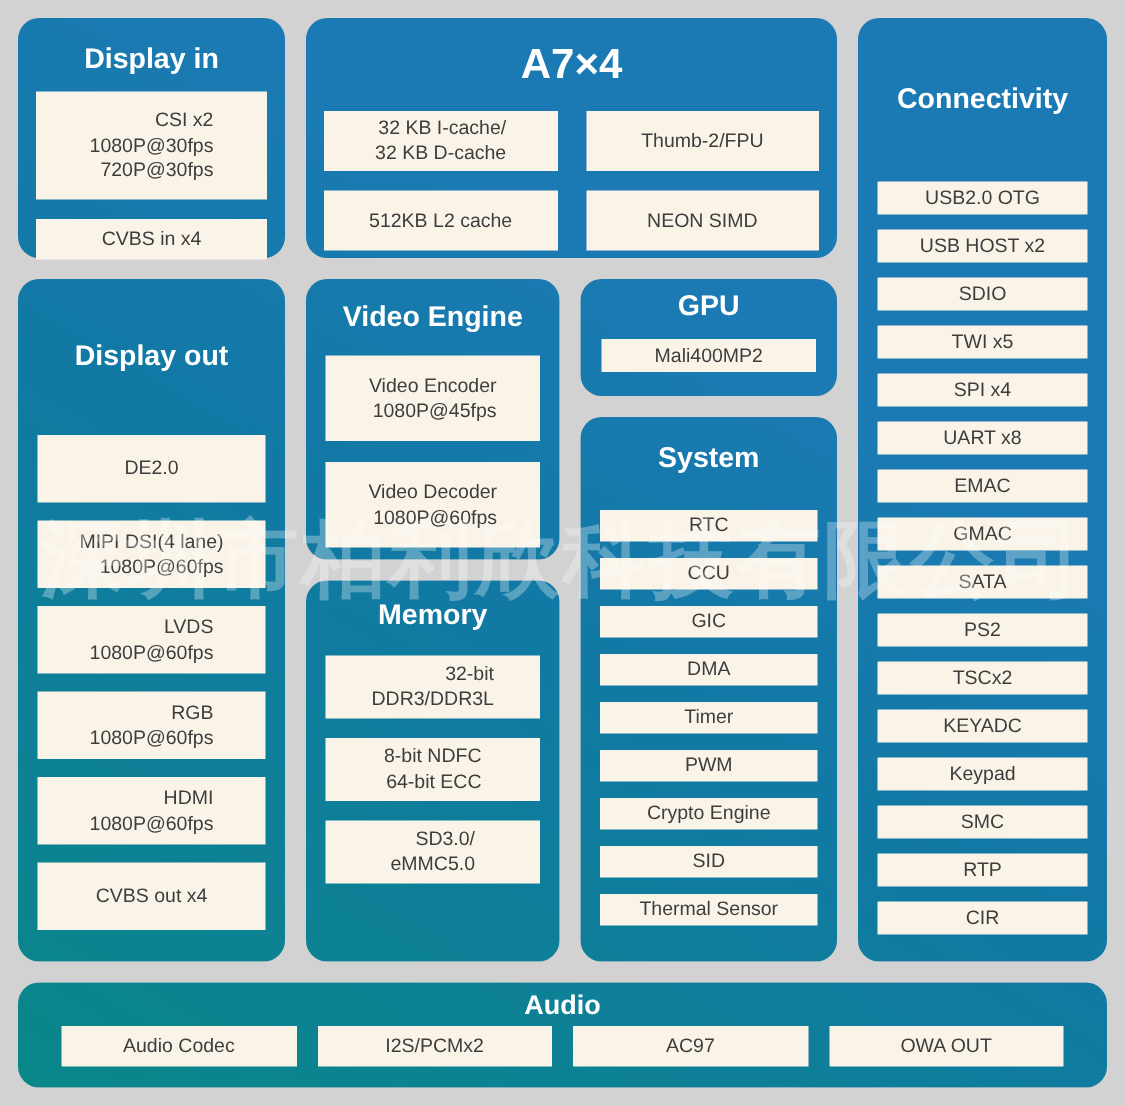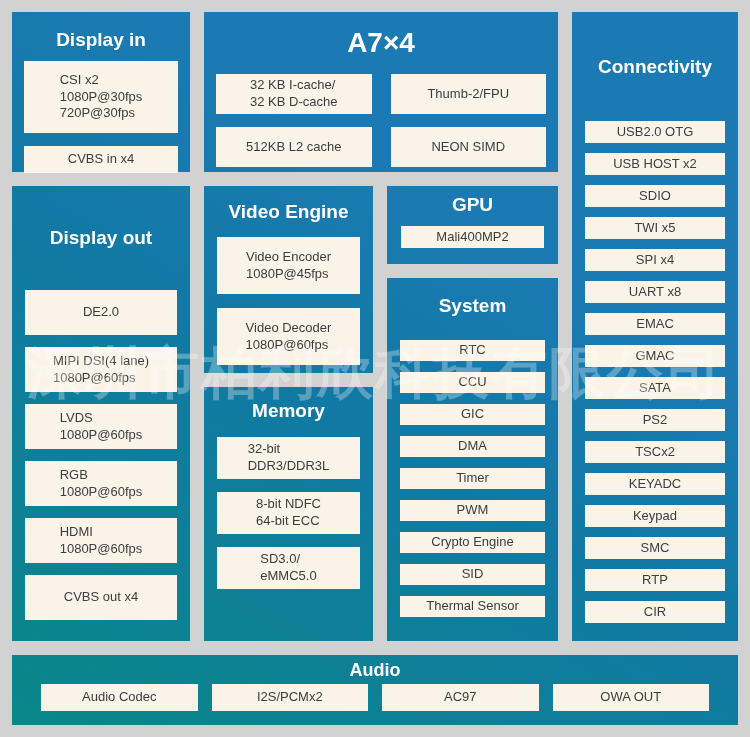--- a/index.html
+++ b/index.html
@@ -14,27 +14,28 @@
     display:grid;width:726px;height:713px;
     grid-template-columns:178px 169px 171px 1fr;
     grid-template-rows:160px 1fr 70px;
     gap:14px;
   }
   .panel{
     background-color:#14799f;
     background-image:linear-gradient(30deg,#098887 0%,#1179a4 45%,#1b7ab3 68%);
     background-attachment:fixed;
     box-sizing:border-box;
+    border-radius:14px;
   }
   .title{font-size:19px;font-weight:700;color:#ffffff;text-align:center;margin:0;line-height:24px;}
   .box{
     background:#faf4e8;color:#3d3d3d;
     font-size:13px;line-height:1.28;
     display:flex;align-items:center;justify-content:center;
-    text-align:left;white-space:pre-line;
+    text-align:right;white-space:pre-line;
     box-sizing:border-box;flex-shrink:0;
   }
   .stack{display:flex;flex-direction:column;gap:14px;}
 
   .p-display-in{grid-area:1/1/2/2;padding:0 12px;}
   .p-display-in .title{margin-top:16px;}
   .p-display-in .b-csi{height:72px;margin-top:9px;}
   .p-display-in .b-cvbs{height:27px;margin-top:13px;}
 
   .p-a7{grid-area:1/2/2/4;padding:0 12px;}

